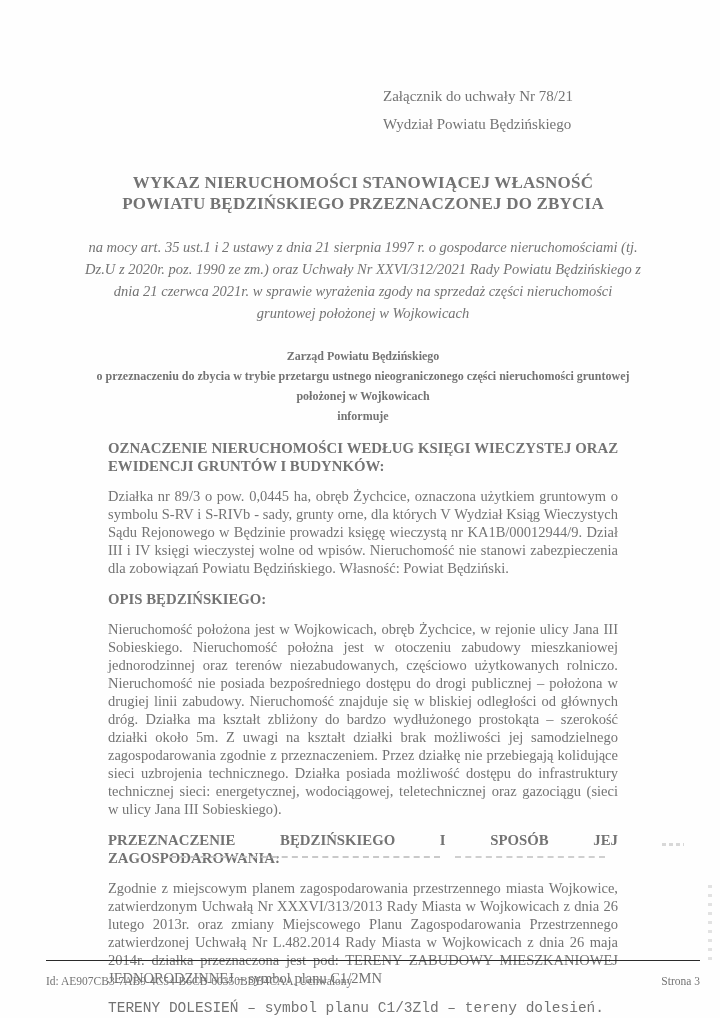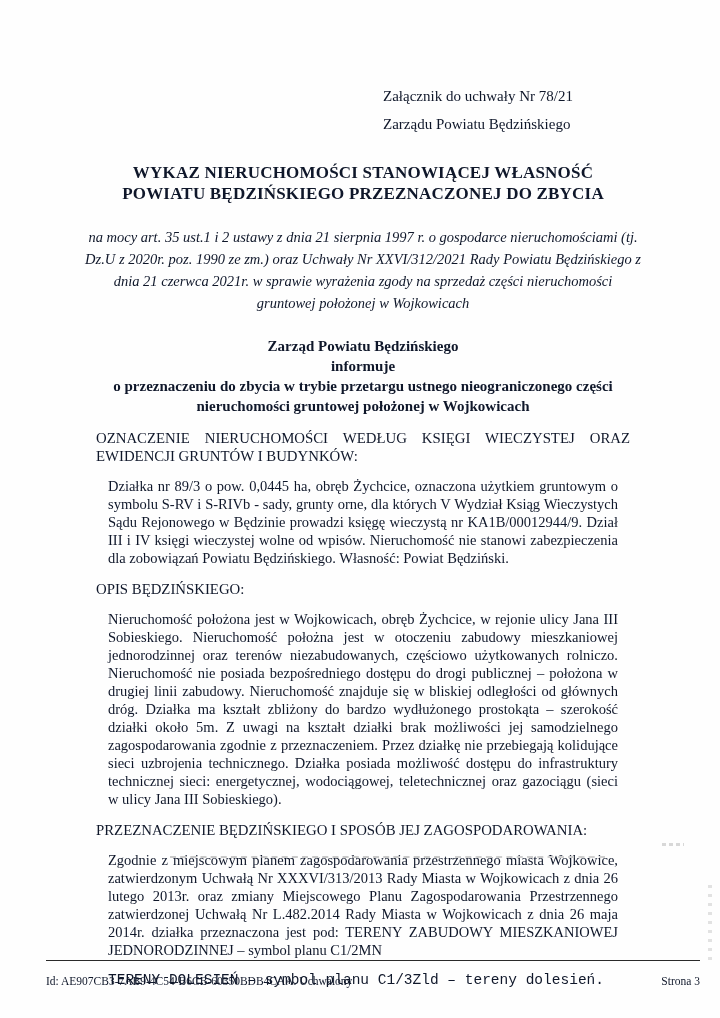--- a/index.html
+++ b/index.html
@@ -6,69 +6,69 @@
     margin: 0;
     padding: 0;
     background: #ffffff;
   }
   .page {
     position: relative;
     width: 720px;
     height: 1018px;
     background: #fefefe;
     font-family: "Liberation Serif", "DejaVu Serif", serif;
-    color: #0f172a;
+    color: #737373;
     overflow: hidden;
   }
   .content {
     position: absolute;
     top: 0;
     left: 96px;
     width: 534px;
   }
   .attachment {
     margin-top: 82px;
     margin-left: 287px;
     font-size: 15px;
     line-height: 28px;
   }
   .doc-title {
-    margin: 24px auto 0 auto;
+    margin: 34px auto 0 auto;
     width: 520px;
     text-align: center;
     font-size: 17px;
     font-weight: bold;
     line-height: 21px;
     letter-spacing: 0.2px;
   }
   .legal-basis {
     margin: 22px auto 12px auto;
     width: 560px;
     margin-left: -13px; 
     text-align: center;
     font-style: italic;
     font-size: 14.5px;
     line-height: 22px;
   }
   .announcement {
     margin-top: 22px;
     text-align: center;
     font-weight: bold;
-    font-size: 15px;
+    font-size: 12px;
     line-height: 20px;
   }
   .section {
     margin-top: 13px;
     font-size: 14.5px;
     line-height: 18px;
   }
   .section h2 {
-    margin: 0;
+    margin: 12px;
     font-size: 14.8px;
-    font-weight: normal;
+    font-weight: bold;
     line-height: 18px;
     text-align: justify;
   }
   .section p {
     margin: 12px;
     text-align: justify;
   }
   .extra-line {
     text-align: left;
     font-family: Liberation Mono, monospace;
@@ -109,31 +109,31 @@
 </style>
 </head>
 <body>
 
 <div class="page">
 
   <div class="content">
 
     <div class="attachment">
       <div>Załącznik do uchwały Nr 78/21</div>
-      <div>Zarządu Powiatu Będzińskiego</div>
+      <div>Wydział Powiatu Będzińskiego</div>
     </div>
 
     <h1 class="doc-title">WYKAZ NIERUCHOMOŚCI STANOWIĄCEJ WŁASNOŚĆ POWIATU BĘDZIŃSKIEGO PRZEZNACZONEJ DO ZBYCIA</h1>
 
     <p class="legal-basis">na mocy art. 35 ust.1 i 2 ustawy z dnia 21 sierpnia 1997 r. o gospodarce nieruchomościami (tj. Dz.U z 2020r. poz. 1990 ze zm.) oraz Uchwały Nr XXVI/312/2021 Rady Powiatu Będzińskiego z dnia 21 czerwca 2021r. w sprawie wyrażenia zgody na sprzedaż części nieruchomości gruntowej położonej w Wojkowicach</p>
 
     <div class="announcement">
       <div>Zarząd Powiatu Będzińskiego</div>
+      <div>o przeznaczeniu do zbycia w trybie przetargu ustnego nieograniczonego części nieruchomości gruntowej położonej w Wojkowicach</div>
       <div>informuje</div>
-      <div>o przeznaczeniu do zbycia w trybie przetargu ustnego nieograniczonego części nieruchomości gruntowej położonej w Wojkowicach</div>
     </div>
 
     <div class="section">
       <h2>OZNACZENIE NIERUCHOMOŚCI WEDŁUG KSIĘGI WIECZYSTEJ ORAZ EWIDENCJI GRUNTÓW I BUDYNKÓW:</h2>
       <p>Działka nr 89/3  o pow. 0,0445 ha, obręb Żychcice, oznaczona użytkiem gruntowym o symbolu S-RV i S-RIVb - sady, grunty orne, dla których V Wydział Ksiąg Wieczystych Sądu Rejonowego w Będzinie prowadzi księgę wieczystą nr KA1B/00012944/9. Dział III i IV księgi wieczystej wolne od wpisów. Nieruchomość nie stanowi zabezpieczenia dla zobowiązań Powiatu Będzińskiego. Własność: Powiat Będziński.</p>
     </div>
 
     <div class="section">
       <h2>OPIS BĘDZIŃSKIEGO:</h2>
       <p>Nieruchomość położona jest w Wojkowicach, obręb Żychcice, w rejonie ulicy Jana III Sobieskiego. Nieruchomość położna jest w otoczeniu zabudowy mieszkaniowej jednorodzinnej oraz terenów niezabudowanych, częściowo użytkowanych rolniczo. Nieruchomość nie posiada bezpośredniego dostępu do drogi publicznej – położona w drugiej linii zabudowy. Nieruchomość znajduje się w bliskiej odległości od głównych dróg. Działka ma kształt zbliżony do bardzo wydłużonego prostokąta – szerokość działki około 5m. Z uwagi na kształt działki brak możliwości jej samodzielnego zagospodarowania zgodnie z przeznaczeniem. Przez działkę nie przebiegają kolidujące sieci uzbrojenia technicznego. Działka posiada możliwość dostępu do infrastruktury technicznej sieci: energetycznej, wodociągowej, teletechnicznej oraz gazociągu (sieci w ulicy Jana III Sobieskiego).</p>

